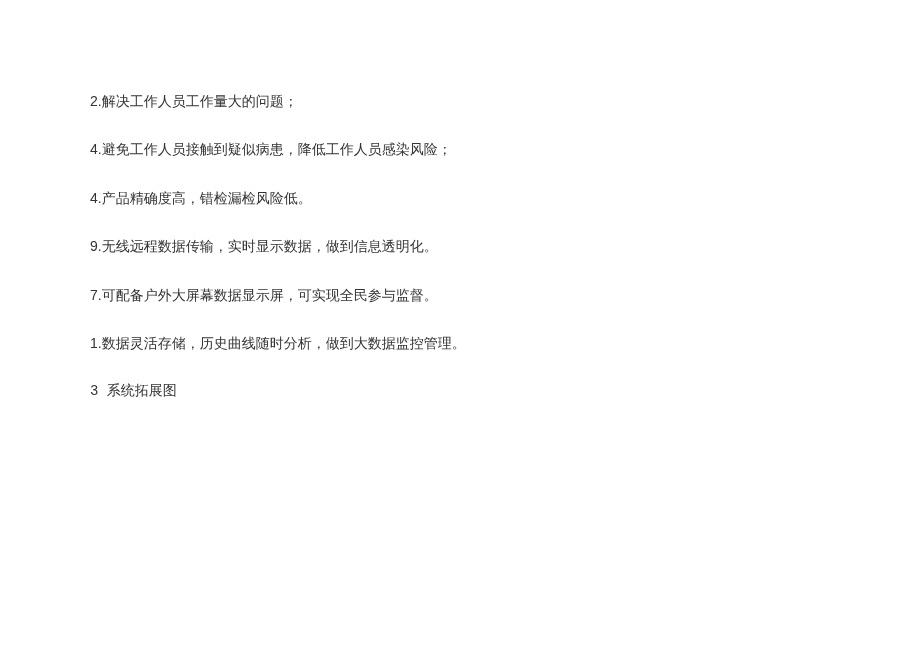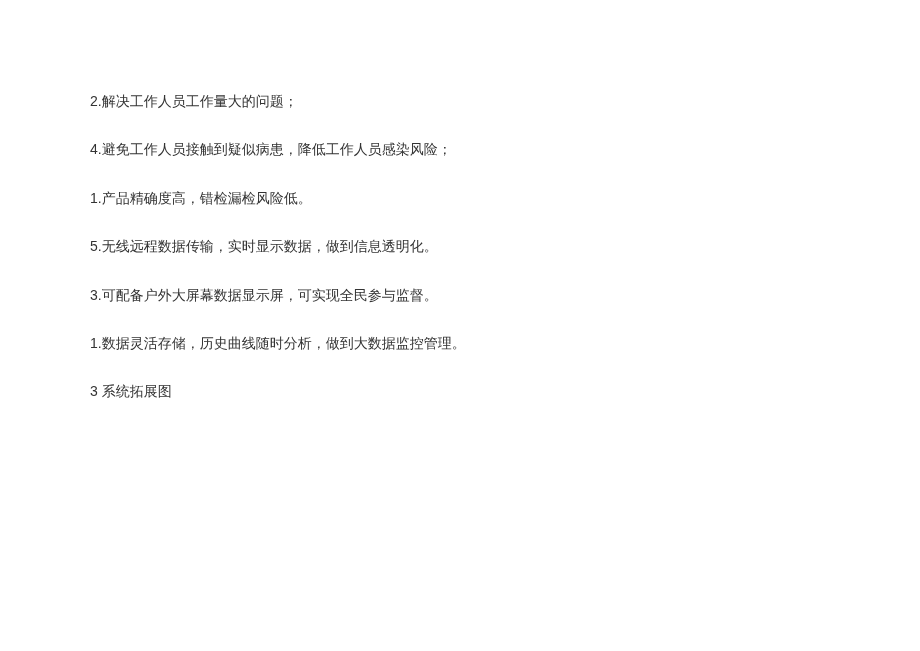--- a/index.html
+++ b/index.html
@@ -15,24 +15,25 @@
       font-size: 14px;
       color: #333333;
       padding: 90px 90px 0 90px;
       line-height: 1.6;
     }
     .paragraph {
       margin-bottom: 26px;
     }
     .heading {
       margin-bottom: 26px;
+      font-family: Liberation Mono, monospace;
     }
   </style>
 </head>
 <body>
 
 <div class="paragraph">2.解决工作人员工作量大的问题；</div>
 <div class="paragraph">4.避免工作人员接触到疑似病患，降低工作人员感染风险；</div>
-<div class="paragraph">1.产品精确度高，错检漏检风险低。</div>
-<div class="paragraph">5.无线远程数据传输，实时显示数据，做到信息透明化。</div>
-<div class="paragraph">3.可配备户外大屏幕数据显示屏，可实现全民参与监督。</div>
+<div class="paragraph">4.产品精确度高，错检漏检风险低。</div>
+<div class="paragraph">9.无线远程数据传输，实时显示数据，做到信息透明化。</div>
+<div class="paragraph">7.可配备户外大屏幕数据显示屏，可实现全民参与监督。</div>
 <div class="paragraph">1.数据灵活存储，历史曲线随时分析，做到大数据监控管理。</div>
 <div class="heading">3 系统拓展图</div>
 
 </body></html>

